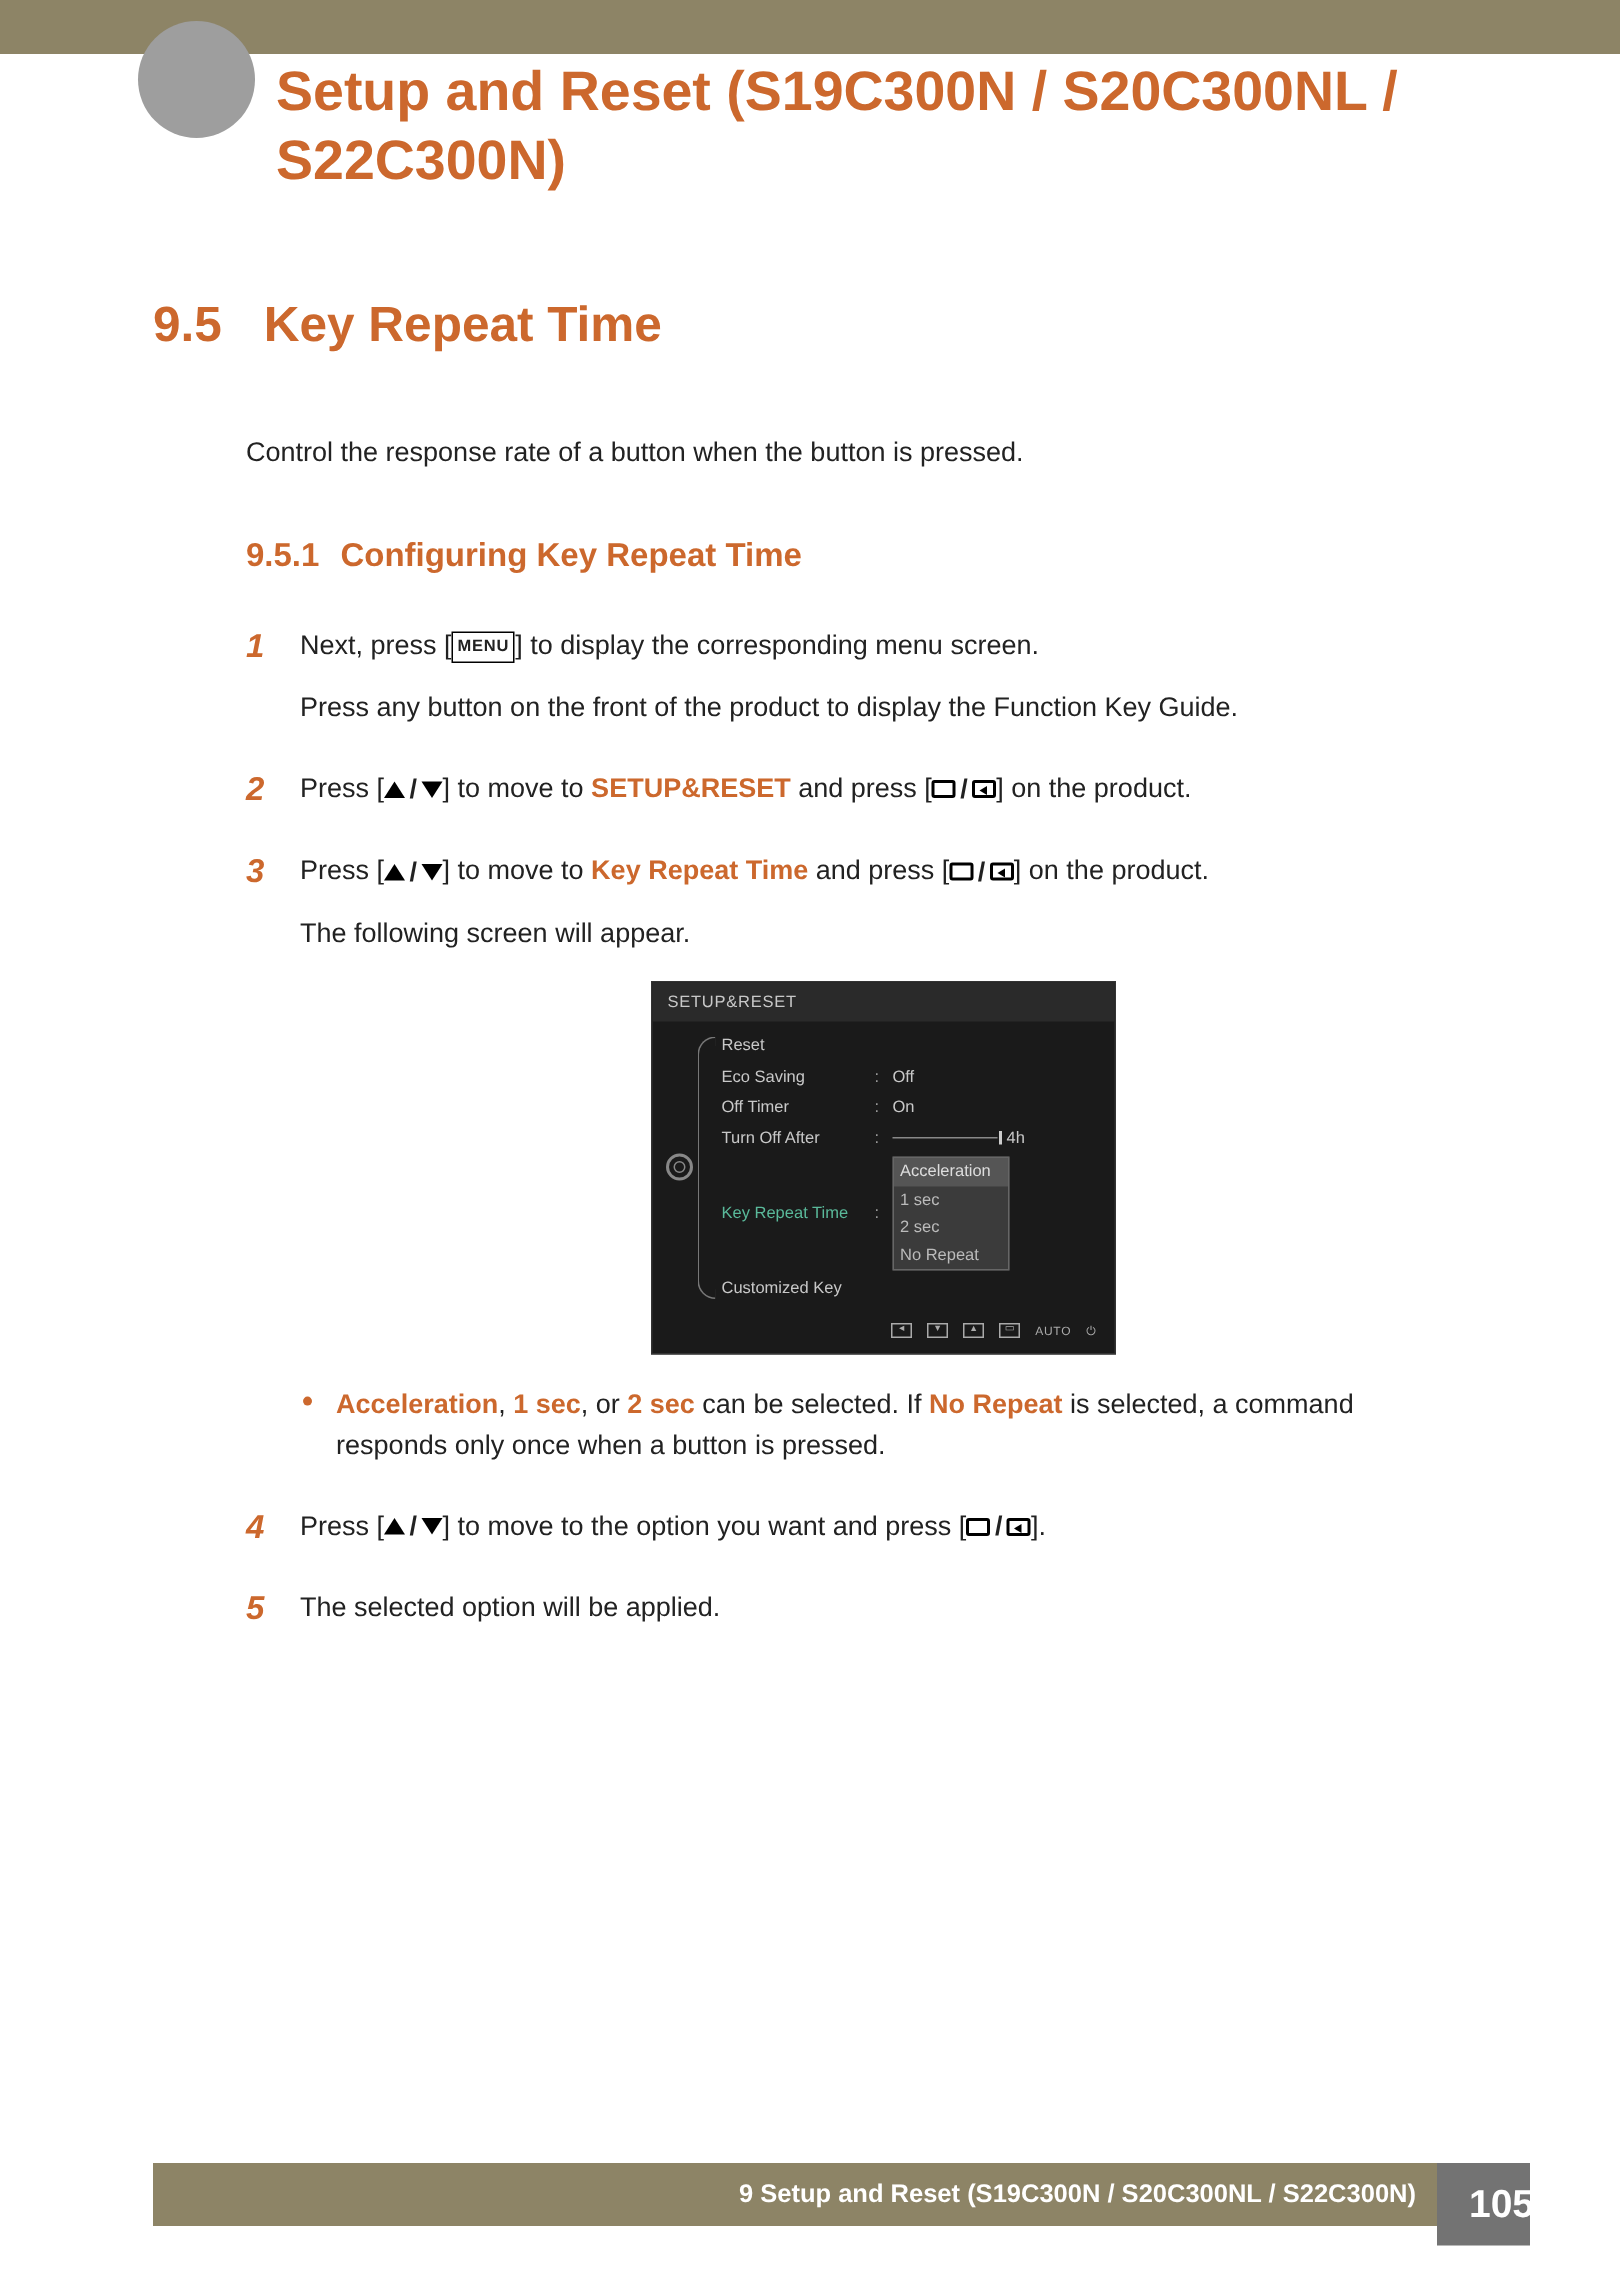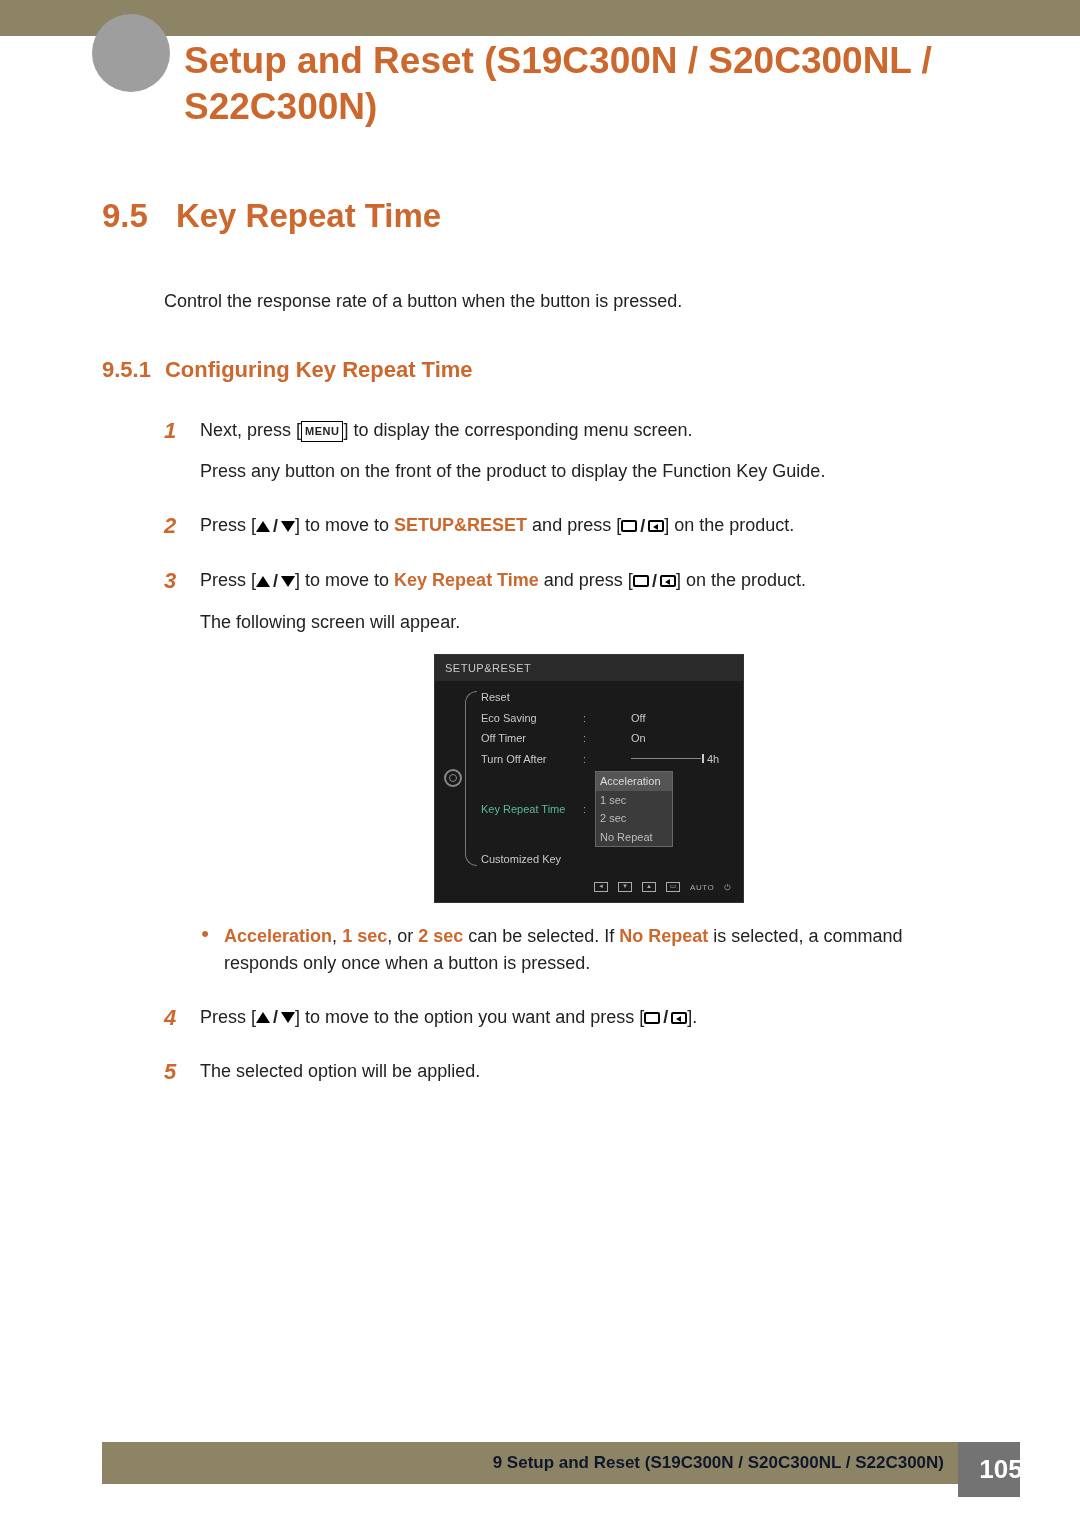--- a/index.html
+++ b/index.html
@@ -6,21 +6,21 @@
 body { font-family: Arial, Helvetica, sans-serif; background: #fff; width: 1080px; height: 1527px; position: relative; }
 .topbar { background: #8d8466; height: 36px; width: 100%; }
 .header-area { padding: 0 0 0 102px; position: relative; }
 .chapter-icon { position: absolute; left: 92px; top: -22px; width: 78px; height: 78px; border-radius: 50%; background: #9e9e9e; z-index: 0; }
 .header-title { color: #cc682d; font-size: 37px; font-weight: bold; padding: 2px 0 0 82px; line-height: 1.25; position: relative; z-index: 1; }
 .content { padding: 60px 102px 0 102px; font-size: 18px; color: #222; line-height: 1.5; }
 .section-row { display: flex; gap: 28px; margin-bottom: 48px; }
 .section-num { color: #cc682d; font-size: 33px; font-weight: bold; }
 .section-title { color: #cc682d; font-size: 33px; font-weight: bold; }
 .intro { margin-left: 62px; margin-bottom: 38px; }
-.subsection-row { display: flex; gap: 14px; margin-bottom: 28px; }
+.subsection-row { display: flex; gap: 14px; margin-left: 62px; margin-bottom: 28px; }
 .sub-num { color: #cc682d; font-size: 22px; font-weight: bold; }
 .sub-title { color: #cc682d; font-size: 22px; font-weight: bold; }
 .steps { margin-left: 62px; }
 .step { display: flex; gap: 18px; margin-bottom: 10px; }
 .step-num { color: #cc682d; font-size: 22px; font-style: italic; font-weight: bold; width: 18px; flex-shrink: 0; }
 .step-body { flex: 1; padding-top: 3px; }
 .step-body p { margin-bottom: 14px; }
 .bold-orange { color: #cc682d; font-weight: bold; }
 .menu-btn { display: inline-block; border: 1px solid #000; background: #fff; font-size: 11px; font-weight: bold; padding: 1px 3px; vertical-align: middle; letter-spacing: 0.5px; }
 .icon-inline { display: inline-flex; align-items: center; vertical-align: middle; }
@@ -35,35 +35,35 @@
 .osd-body { display: flex; padding: 6px 4px 8px 4px; }
 .osd-left { width: 28px; display: flex; align-items: center; justify-content: center; }
 .osd-gear { width: 18px; height: 18px; border: 2px solid #888; border-radius: 50%; position: relative; }
 .osd-gear::before { content: ""; position: absolute; inset: 3px; border: 1px solid #888; border-radius: 50%; }
 .osd-menu { flex: 1; position: relative; }
 .osd-curve { position: absolute; left: -2px; top: 4px; bottom: 4px; width: 12px; border-left: 1px solid #777; border-top: 1px solid #777; border-bottom: 1px solid #777; border-radius: 12px 0 0 12px; }
 .osd-items { margin-left: 14px; }
 .osd-row { display: flex; align-items: center; padding: 2px 0; gap: 6px; min-height: 17px; }
 .osd-label { width: 96px; }
 .osd-colon { width: 6px; color: #999; }
-.osd-val { flex: 1; margin-left: 36px; }
+.osd-val { flex: 1; }
 .osd-highlight { color: #5ab99a; }
 .osd-slider { display: flex; align-items: center; gap: 6px; }
 .osd-slider-track { width: 70px; height: 1px; background: #888; position: relative; }
 .osd-slider-track::after { content: ""; position: absolute; right: -3px; top: -4px; width: 2px; height: 9px; background: #ccc; }
 .osd-dropdown { background: #3b3b3b; border: 1px solid #666; padding: 0; width: 78px; }
 .osd-dropdown-sel { background: #555; padding: 1px 4px; color: #ddd; }
 .osd-dropdown-item { padding: 1px 4px; color: #bbb; }
 .osd-footer { display: flex; justify-content: flex-end; align-items: flex-start; gap: 10px; padding: 4px 12px 6px 12px; }
 .osd-ficon { width: 14px; height: 10px; border: 1px solid #aaa; display: flex; align-items: center; justify-content: center; font-size: 7px; color: #aaa; }
 .osd-ftxt { font-size: 8px; color: #aaa; letter-spacing: 0.5px; }
 .bullet-row { display: flex; gap: 14px; margin-bottom: 14px; }
 .bullet-dot { color: #cc682d; font-size: 22px; line-height: 1; width: 14px; text-align: center; }
 .footer { position: absolute; bottom: 0; left: 0; right: 0; }
-.footer-text { color: #0f172a; font-size: 17px; font-weight: bold; padding-right: 14px; }
+.footer-text { color: #ffffff; font-size: 17px; font-weight: bold; padding-right: 14px; }
 .footer-page { background: #737373; color: #fff; width: 62px; height: 55px; display: flex; align-items: center; justify-content: center; font-size: 26px; font-weight: bold; padding-left: 24px; }
 .footer-wrap { display: flex; margin: 0 60px 30px 102px; }
 .footer-fill { flex: 1; background: #8d8466; height: 42px; display: flex; align-items: center; justify-content: flex-end; }
 </style>
 </head>
 <body>
 
 <div class="topbar"></div>
 
 <div class="header-area">

